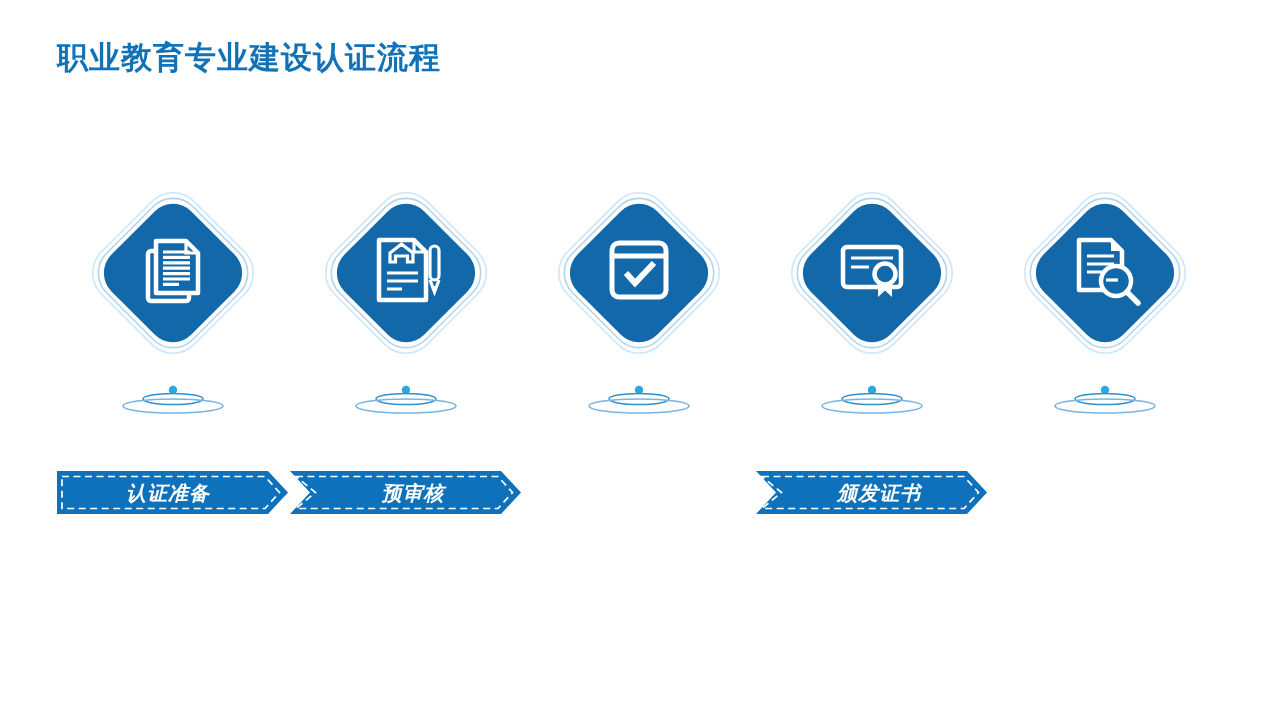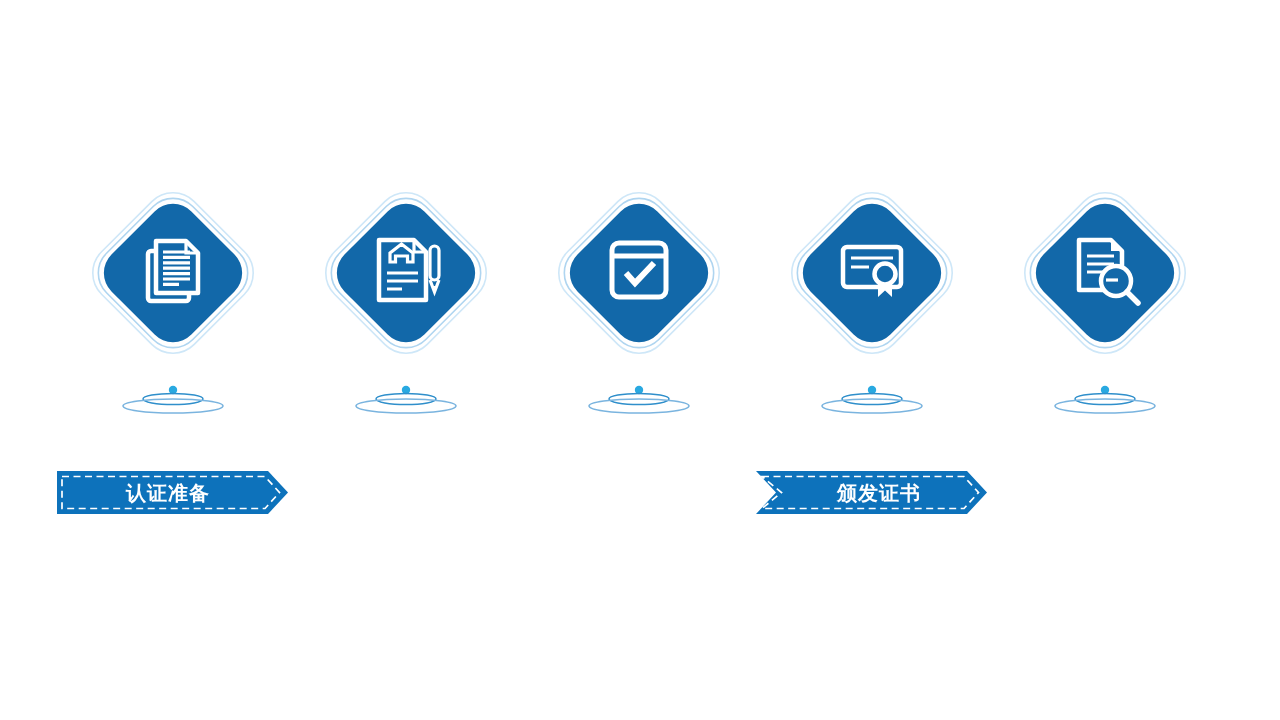--- a/index.html
+++ b/index.html
@@ -2,21 +2,21 @@
 <html style="--title-blue: #1272B8; --diamond-blue: #1268A9; --banner-blue: #0D72BB; --ring-inner: #AFD5F0; --ring-outer: #CEE7F8; --stem-dot: #29A9E1; --ripple-inner: #2F8FCB; --ripple-outer: #7AB4DF;"><head>
 <meta charset="utf-8">
 <style>
   html,body{margin:0;padding:0;}
   body{width:1280px;height:720px;background:#fff;overflow:hidden;
        font-family:"Liberation Sans","DejaVu Sans",sans-serif;}
   .slide{position:relative;width:1280px;height:720px;background:#fff;}
   .slide-title{position:absolute;left:57px;top:40px;font-size:31px;line-height:36px;
        font-weight:bold;color:var(--title-blue,#1272B8);letter-spacing:1px;}
   .stage-node{position:absolute;top:176px;width:234px;height:240px;}
-  .stage-banner{position:absolute;top:471px;width:234px;height:43px;}
+  .stage-banner{position:absolute;top:471px;width:234px;height:43px;font-style:italic;}
 
   .diamond{fill:var(--diamond-blue,#1268A9);}
   .ring1{fill:none;stroke:var(--ring-inner,#AFD5F0);stroke-width:1.6;}
   .ring2{fill:none;stroke:var(--ring-outer,#CEE7F8);stroke-width:1.6;}
   .stem{stroke:url(#stemGrad);stroke-width:2;}
   .dot{fill:var(--stem-dot,#29A9E1);}
   .rip1{fill:none;stroke:var(--ripple-inner,#2F8FCB);stroke-width:1.5;}
   .rip2{fill:none;stroke:var(--ripple-outer,#7AB4DF);stroke-width:1.5;}
 
   .ic{fill:none;stroke:#fff;stroke-width:4.5;stroke-linejoin:round;}
@@ -36,20 +36,21 @@
 
   <svg width="0" height="0" style="position:absolute">
     <defs>
       <linearGradient id="stemGrad" x1="0" y1="0" x2="0" y2="1">
         <stop offset="0" stop-color="#D9EDFB"></stop>
         <stop offset="1" stop-color="#29A9E1"></stop>
       </linearGradient>
     </defs>
   </svg>
 
+  <div class="slide-title">职业教育专业建设认证流程</div>
 
   <div class="stage-node" style="left:56px">
     <svg width="234" height="240" viewBox="0 0 234 240">
       <rect class="ring2" x="51.5" y="31.5" width="131" height="131" rx="30" transform="rotate(45 117 97)"></rect>
       <rect class="ring1" x="56" y="36" width="122" height="122" rx="28" transform="rotate(45 117 97)"></rect>
       <line class="stem" x1="117" y1="181" x2="117" y2="211"></line>
       <circle class="dot" cx="117" cy="214" r="4.2"></circle>
       <ellipse class="rip1" cx="117" cy="223" rx="30" ry="5.5"></ellipse>
       <ellipse class="rip2" cx="117" cy="230" rx="50" ry="7"></ellipse>
       <rect class="diamond" x="60.5" y="40.5" width="113" height="113" rx="26" transform="rotate(45 117 97)"></rect>
@@ -138,20 +139,27 @@
   </div>
 
   <div class="stage-banner" style="left:57px">
     <svg width="234" height="43" viewBox="0 0 234 43">
       <path class="banner-shape" d="M0,0 H211 L231,21.5 L211,43 H0 Z"></path>
       <path class="banner-dash" d="M5,5.5 H208 L222.5,21.5 L208,37.5 H5 Z"></path>
       <text class="banner-label" x="111" y="28.5">认证准备</text>
     </svg>
   </div>
 
+  <div class="stage-banner" style="left:290px">
+    <svg width="234" height="43" viewBox="0 0 234 43">
+      <path class="banner-shape" d="M0,0 H211 L231,21.5 L211,43 H0 L20,21.5 Z"></path>
+      <path class="banner-dash" d="M6,5.5 H208 L222.5,21.5 L208,37.5 H6 L25.5,21.5 Z"></path>
+      <text class="banner-label" x="123" y="28.5">预审核</text>
+    </svg>
+  </div>
 
 
   <div class="stage-banner" style="left:756px">
     <svg width="234" height="43" viewBox="0 0 234 43">
       <path class="banner-shape" d="M0,0 H211 L231,21.5 L211,43 H0 L20,21.5 Z"></path>
       <path class="banner-dash" d="M6,5.5 H208 L222.5,21.5 L208,37.5 H6 L25.5,21.5 Z"></path>
       <text class="banner-label" x="123" y="28.5">颁发证书</text>
     </svg>
   </div>
 

